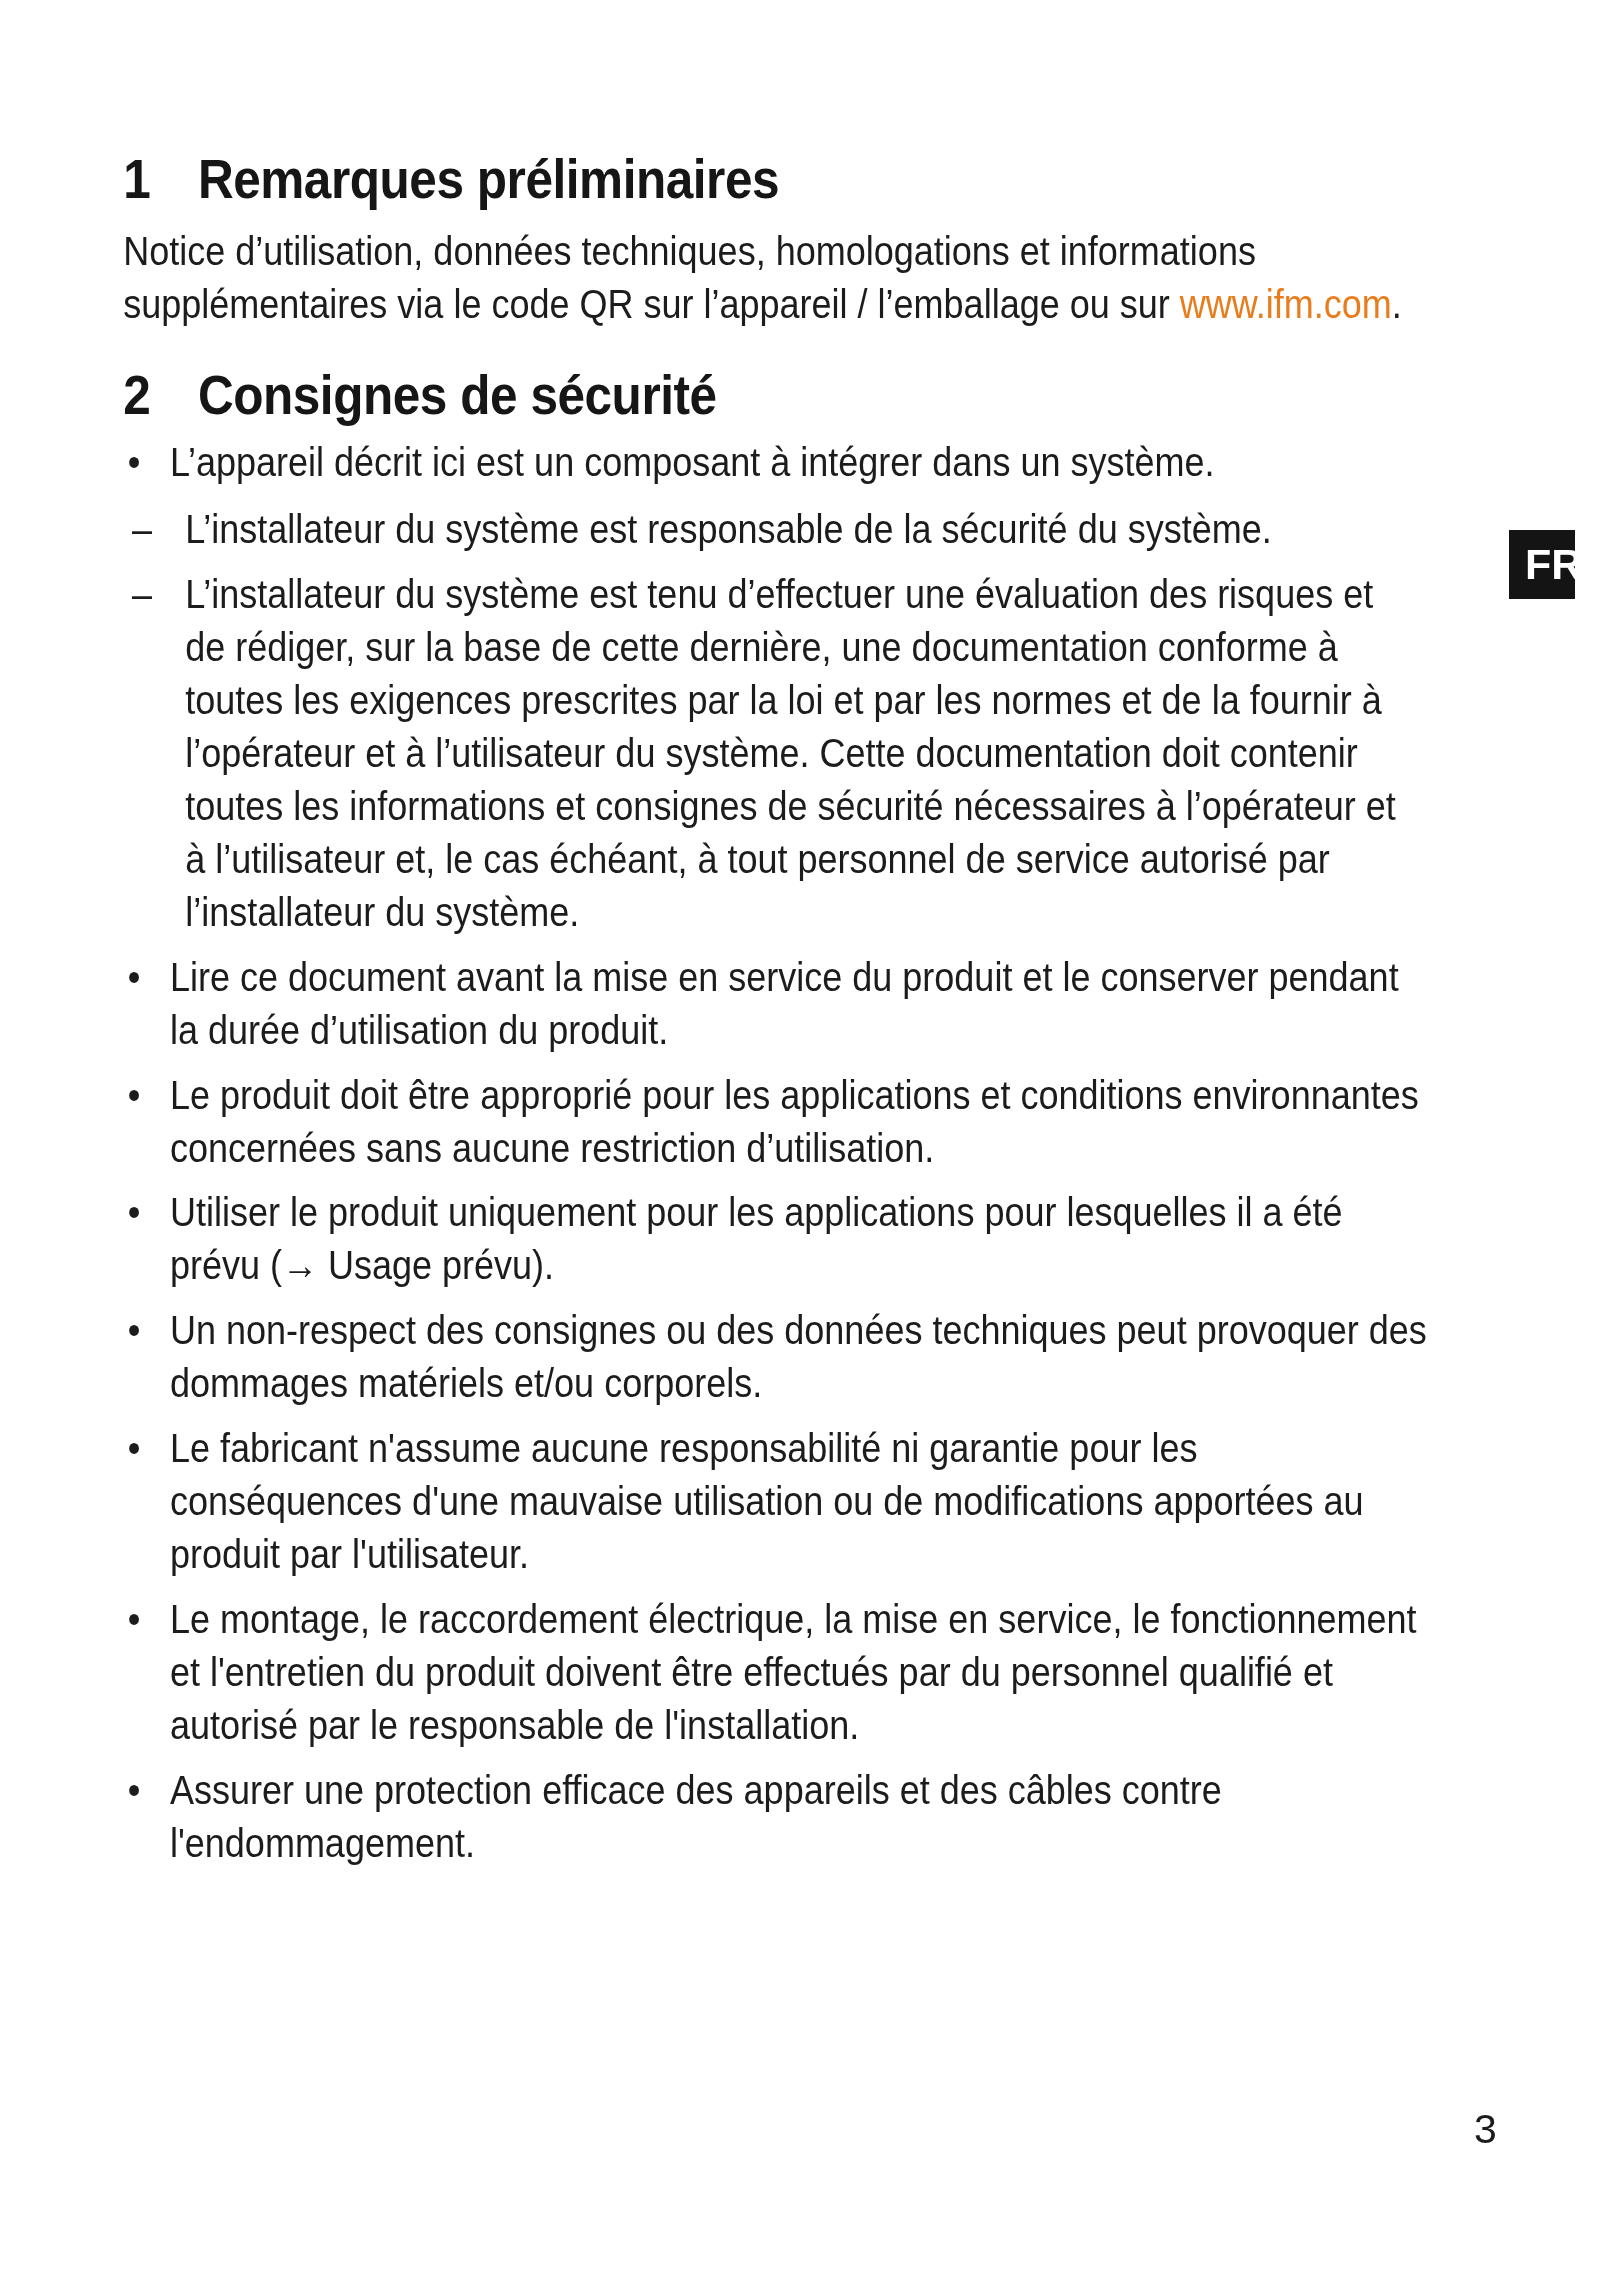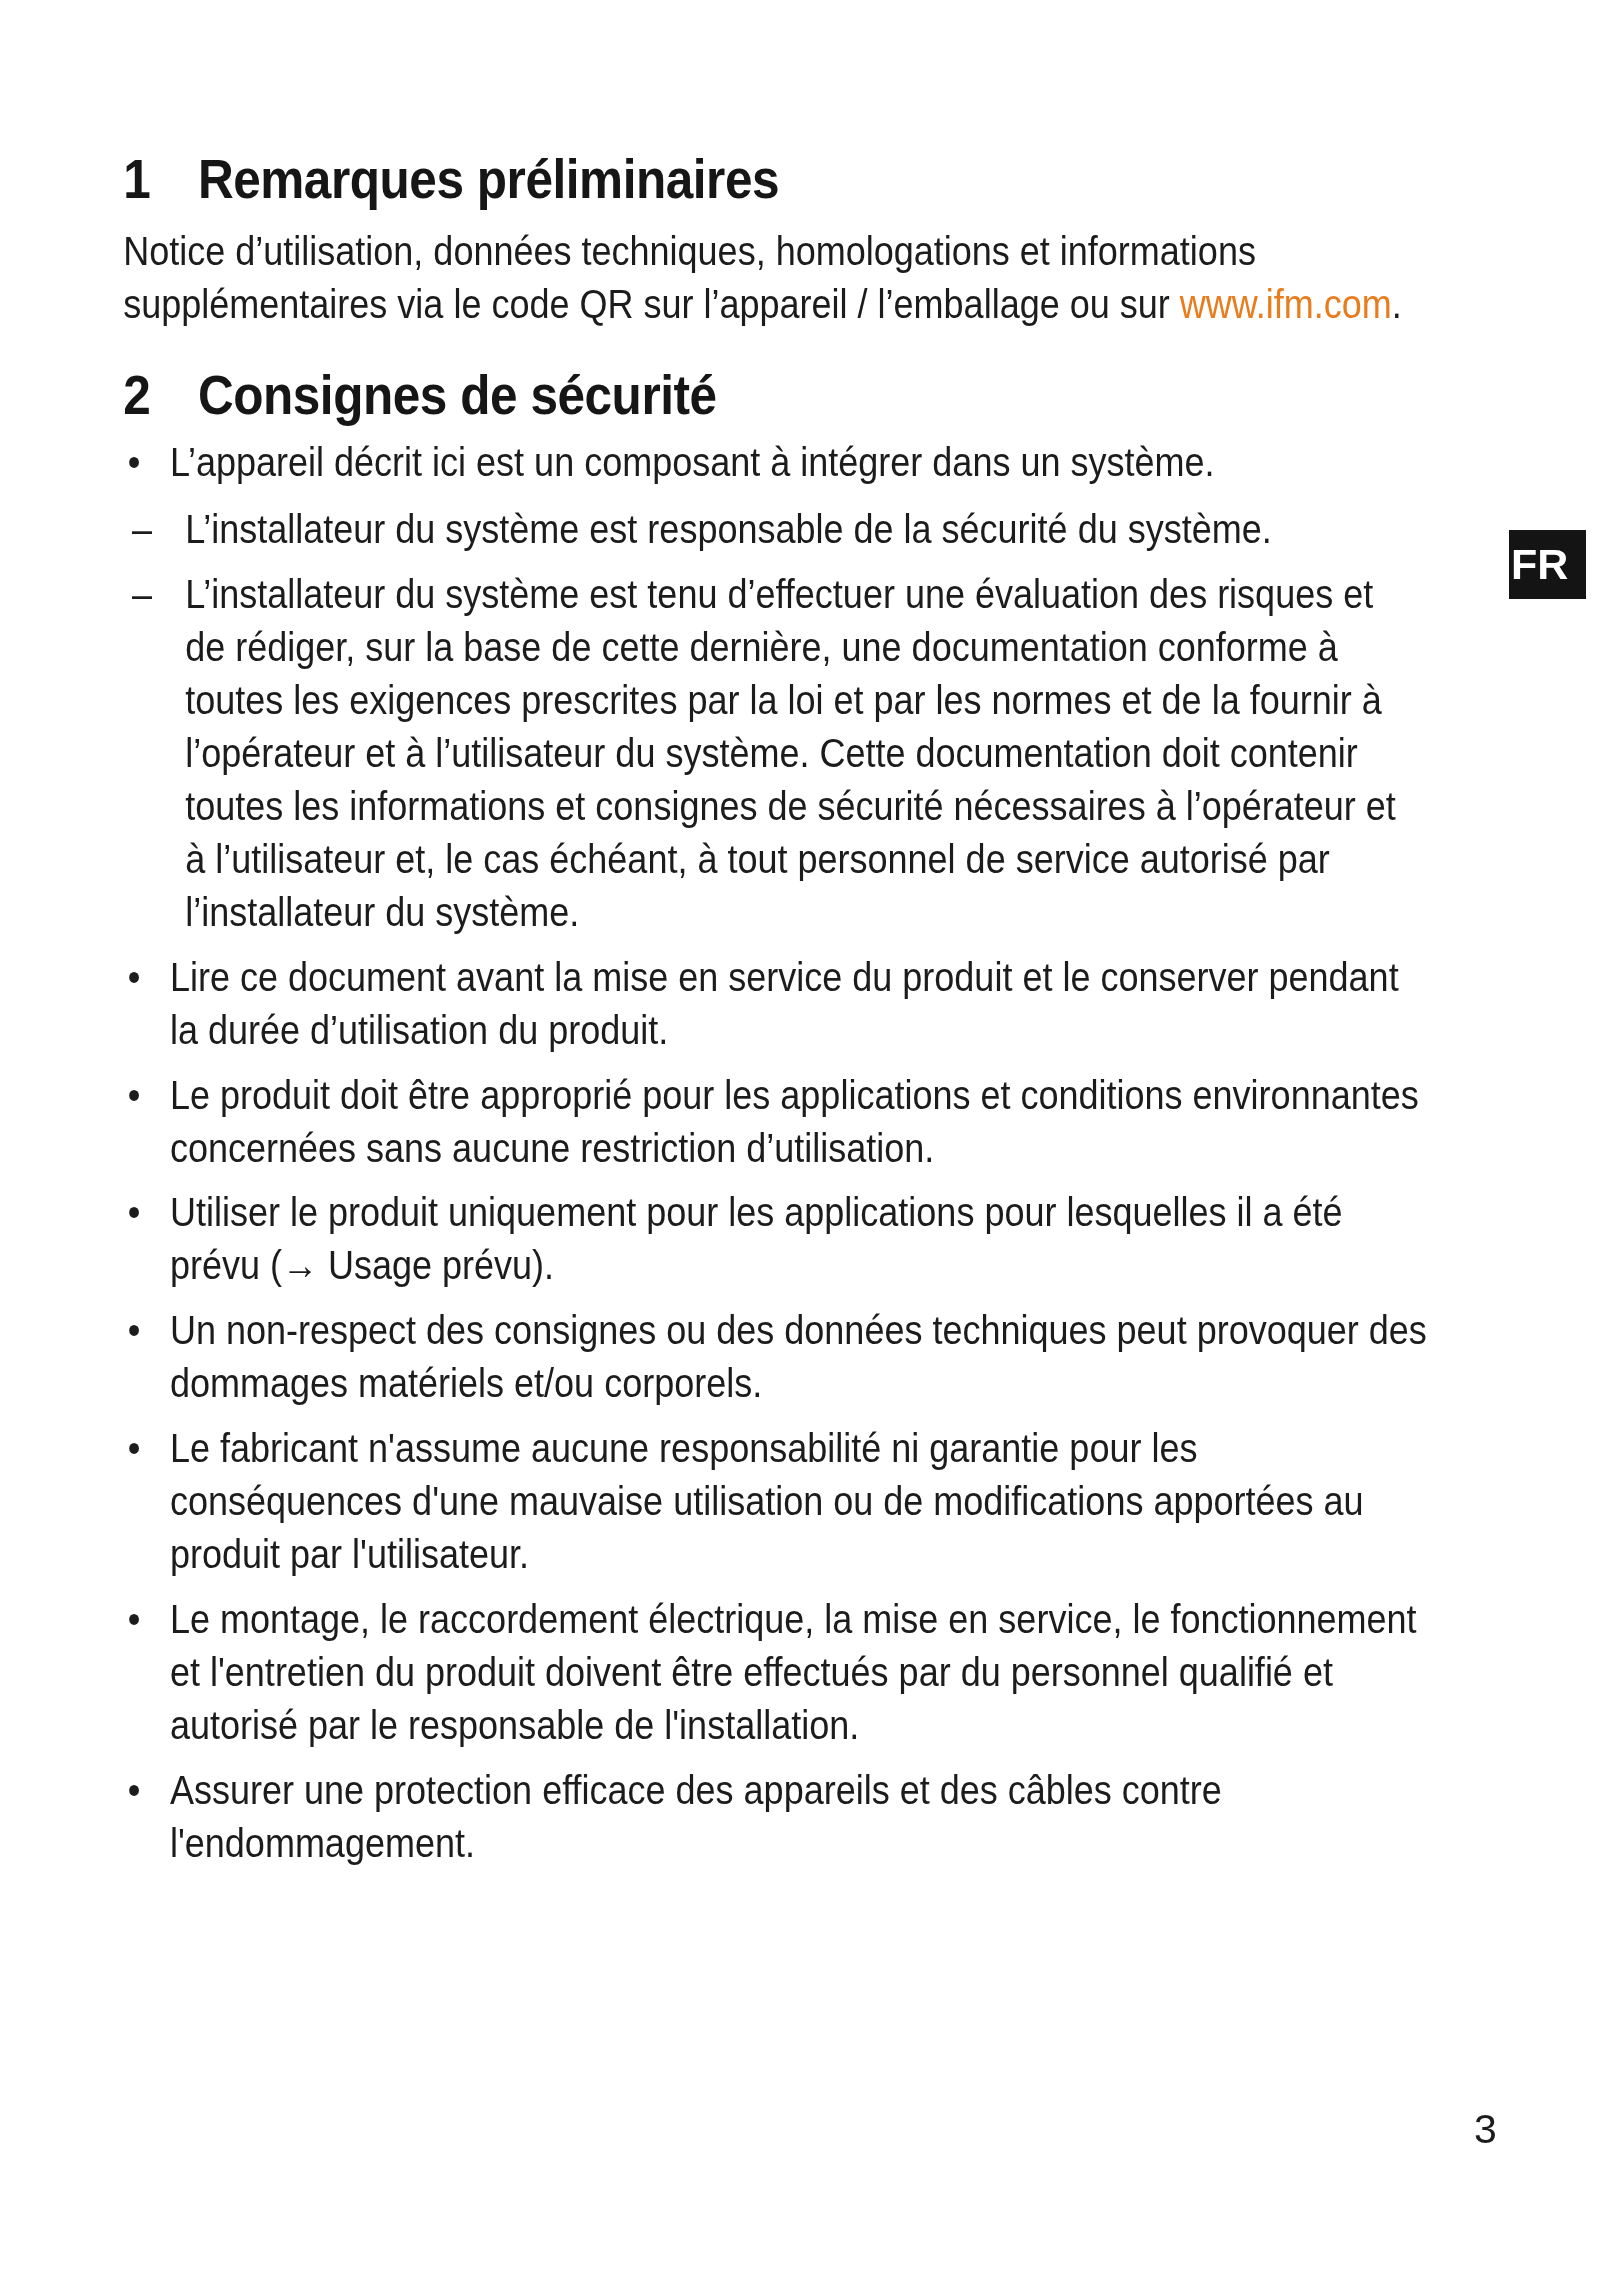--- a/index.html
+++ b/index.html
@@ -56,29 +56,29 @@
     list-style:none;
     margin:13.7px 0 0 4.9px;
     padding:0;
   }
   ul.sub > li { margin-top:11.8px; }
   ul.sub .marker { flex:0 0 59px; }
   .fr-tab {
     position:absolute;
     left:1509px;
     top:522px;
-    width:77px;
+    width:66px;
     height:69px;
     box-sizing:border-box;
     background:#141414;
     color:#ffffff;
     font-size:43px;
     font-weight:bold;
     line-height:69px;
-    padding-left:2px;
+    padding-left:16px;
   }
   .page-num {
     position:absolute;
     left:1456px;
     top:2098px;
     width:59px;
     text-align:center;
     font-size:41px;
     line-height:47px;
   }

